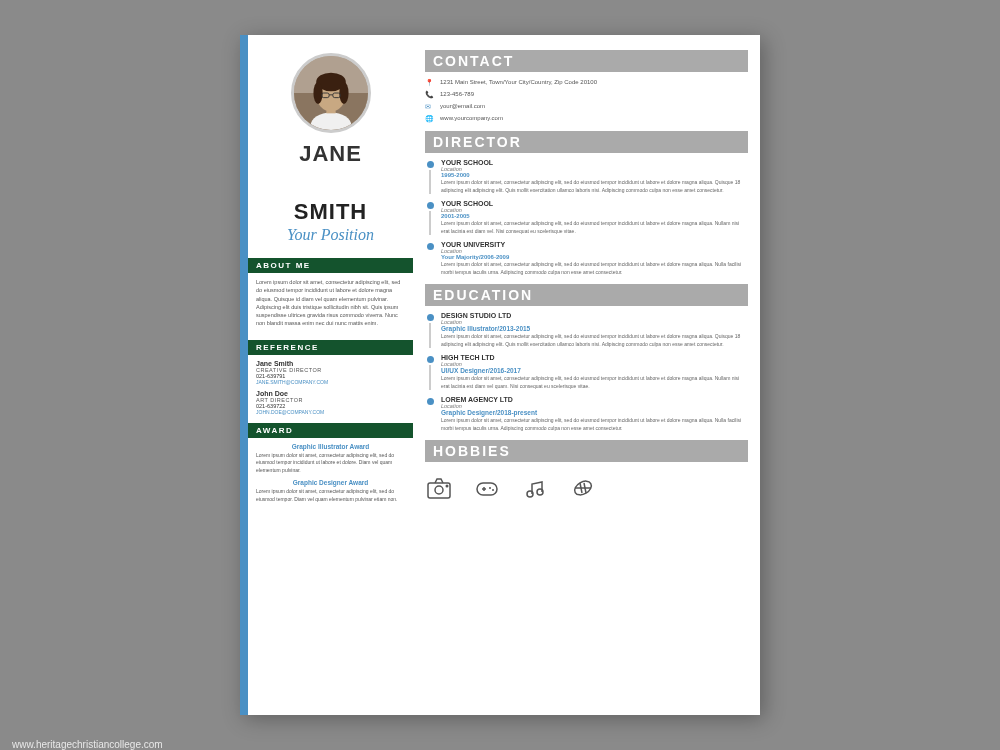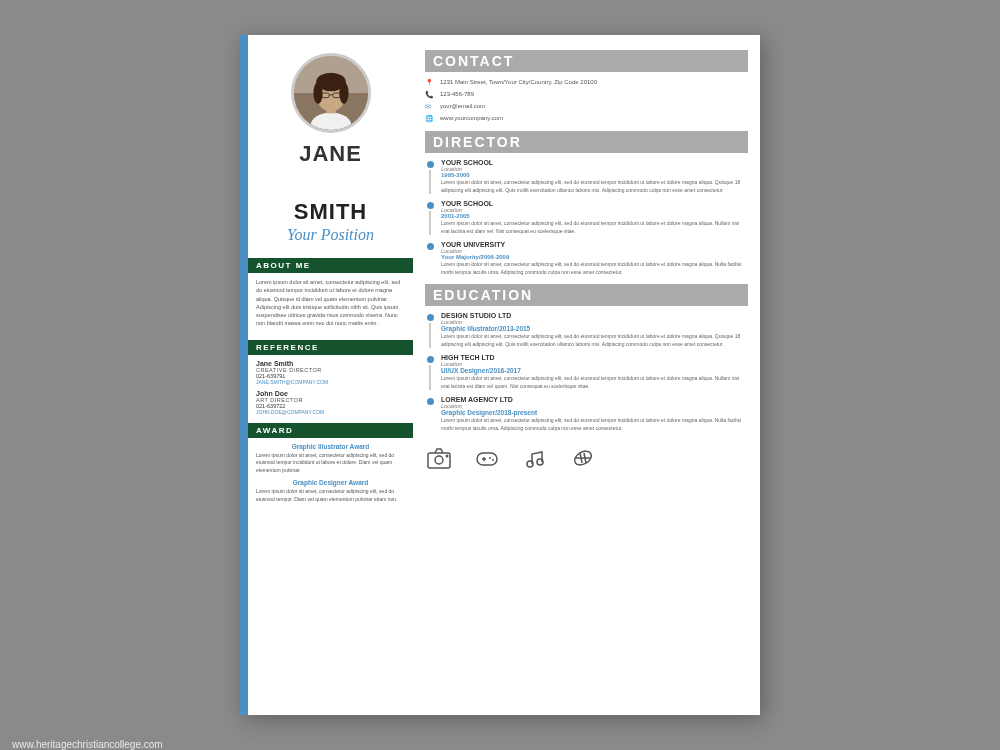--- a/index.html
+++ b/index.html
@@ -464,20 +464,21 @@
           </div>
           <div>
             <div class="exp-company">LOREM AGENCY LTD</div>
             <div class="exp-subloc">Location</div>
             <div class="exp-role">Graphic Designer/2018-present</div>
             <div class="exp-desc">Lorem ipsum dolor sit amet, consectetur adipiscing elit, sed do eiusmod tempor incididunt ut labore et dolore magna aliqua. Nulla facilisi morbi tempus iaculis urna. Adipiscing commodo culpa non esse amet consectetur.</div>
           </div>
         </div>
       </div>
 
+      <div class="section-header-right">HOBBIES</div>
       <div class="hobbies-icons">
 
         <div class="hobby-icon">
           <svg width="28" height="28" viewBox="0 0 28 28" fill="none" stroke="#555" stroke-width="1.5">
             <rect x="3" y="9" width="22" height="15" rx="2"></rect>
             <circle cx="14" cy="16" r="4"></circle>
             <path d="M10 9 L12 5 L16 5 L18 9"></path>
             <circle cx="22" cy="12" r="1.5" fill="#555" stroke="none"></circle>
           </svg>
         </div>

